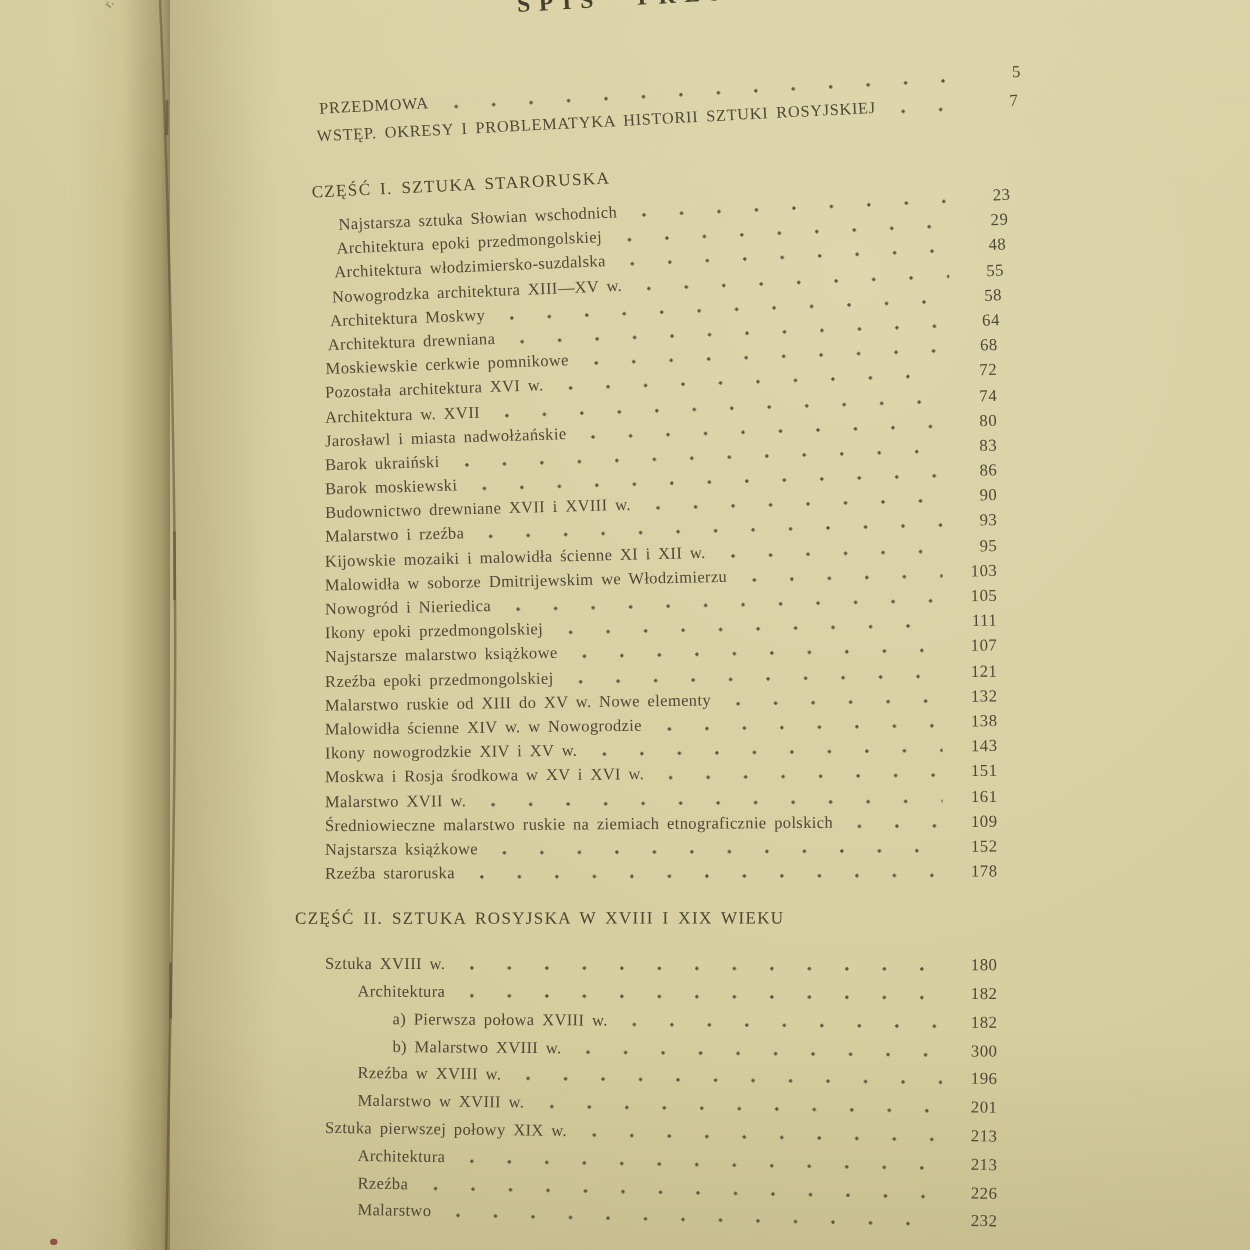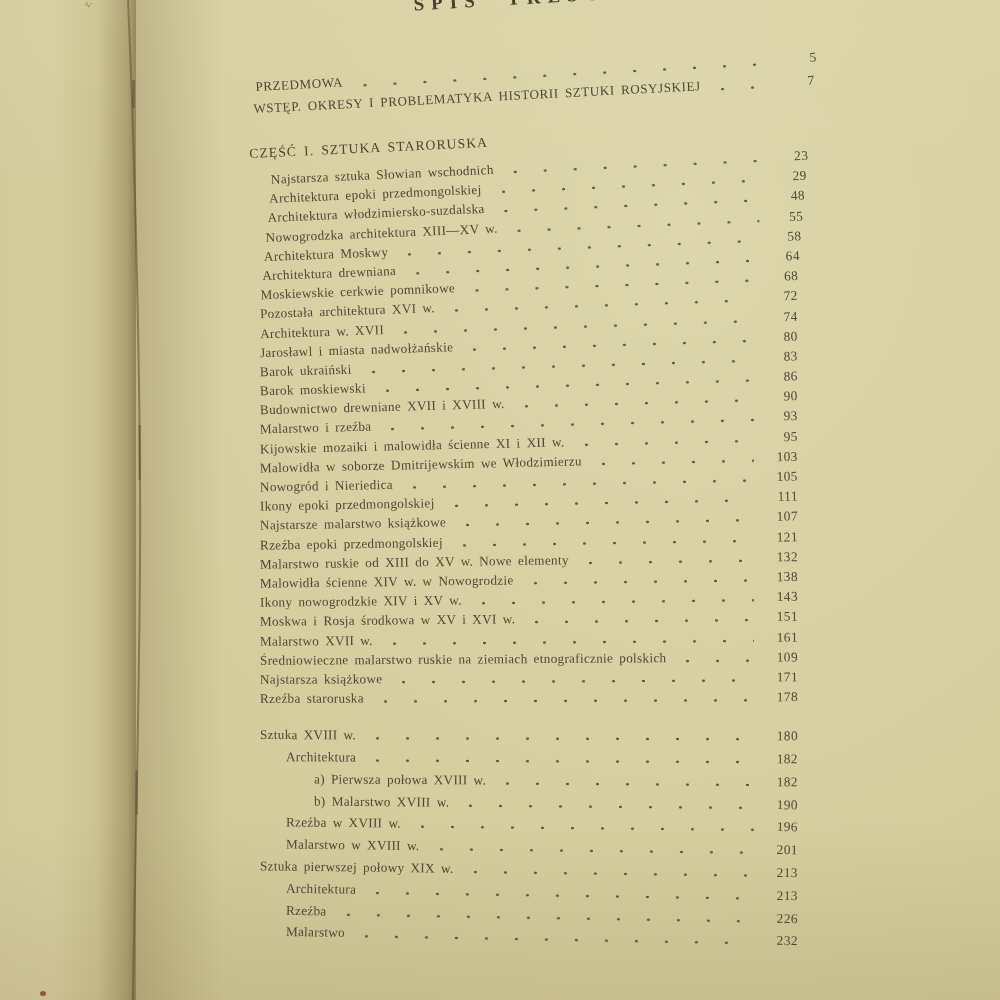--- a/index.html
+++ b/index.html
@@ -239,46 +239,49 @@
           <span class="pagenum">161</span>
         </div>
         <div class="row warp s1 lvl1" style="transform: translateX(0px) rotate(-0.3686deg);">
           <span class="label">Średniowieczne malarstwo ruskie na ziemiach etnograficznie polskich</span>
           <span class="leader"></span>
           <span class="pagenum">109</span>
         </div>
         <div class="row warp s1 lvl1" style="transform: translateX(0px) rotate(-0.2812deg);">
           <span class="label">Najstarsza książkowe</span>
           <span class="leader"></span>
-          <span class="pagenum">171</span>
+          <span class="pagenum">152</span>
         </div>
         <div class="row warp s1 lvl1" style="transform: translateX(0px) rotate(-0.1938deg);">
           <span class="label">Rzeźba staroruska</span>
           <span class="leader"></span>
           <span class="pagenum">178</span>
         </div>
+        <div class="row warp heading" style="margin-top: 17px; transform: translateX(0px) rotate(-0.0282deg);">
+          <span class="label">CZĘŚĆ II. SZTUKA ROSYJSKA W XVIII I XIX WIEKU</span>
+        </div>
         <div class="row warp s2 lvl1" style="margin-top: 16px; transform: translateX(0px) rotate(0.1328deg);">
           <span class="label">Sztuka XVIII w.</span>
           <span class="leader"></span>
           <span class="pagenum">180</span>
         </div>
         <div class="row warp s2 lvl2" style="transform: translateX(0px) rotate(0.234deg);">
           <span class="label">Architektura</span>
           <span class="leader"></span>
           <span class="pagenum">182</span>
         </div>
         <div class="row warp s2 lvl3" style="transform: translateX(0px) rotate(0.3352deg);">
           <span class="label">a) Pierwsza połowa XVIII w.</span>
           <span class="leader"></span>
           <span class="pagenum">182</span>
         </div>
         <div class="row warp s2 lvl3" style="transform: translateX(0px) rotate(0.4364deg);">
           <span class="label">b) Malarstwo XVIII w.</span>
           <span class="leader"></span>
-          <span class="pagenum">190</span>
+          <span class="pagenum">300</span>
         </div>
         <div class="row warp s2 lvl2" style="transform: translateX(0px) rotate(0.533deg);">
           <span class="label">Rzeźba w XVIII w.</span>
           <span class="leader"></span>
           <span class="pagenum">196</span>
         </div>
         <div class="row warp s2 lvl2" style="transform: translateX(0px) rotate(0.6342deg);">
           <span class="label">Malarstwo w XVIII w.</span>
           <span class="leader"></span>
           <span class="pagenum">201</span>

